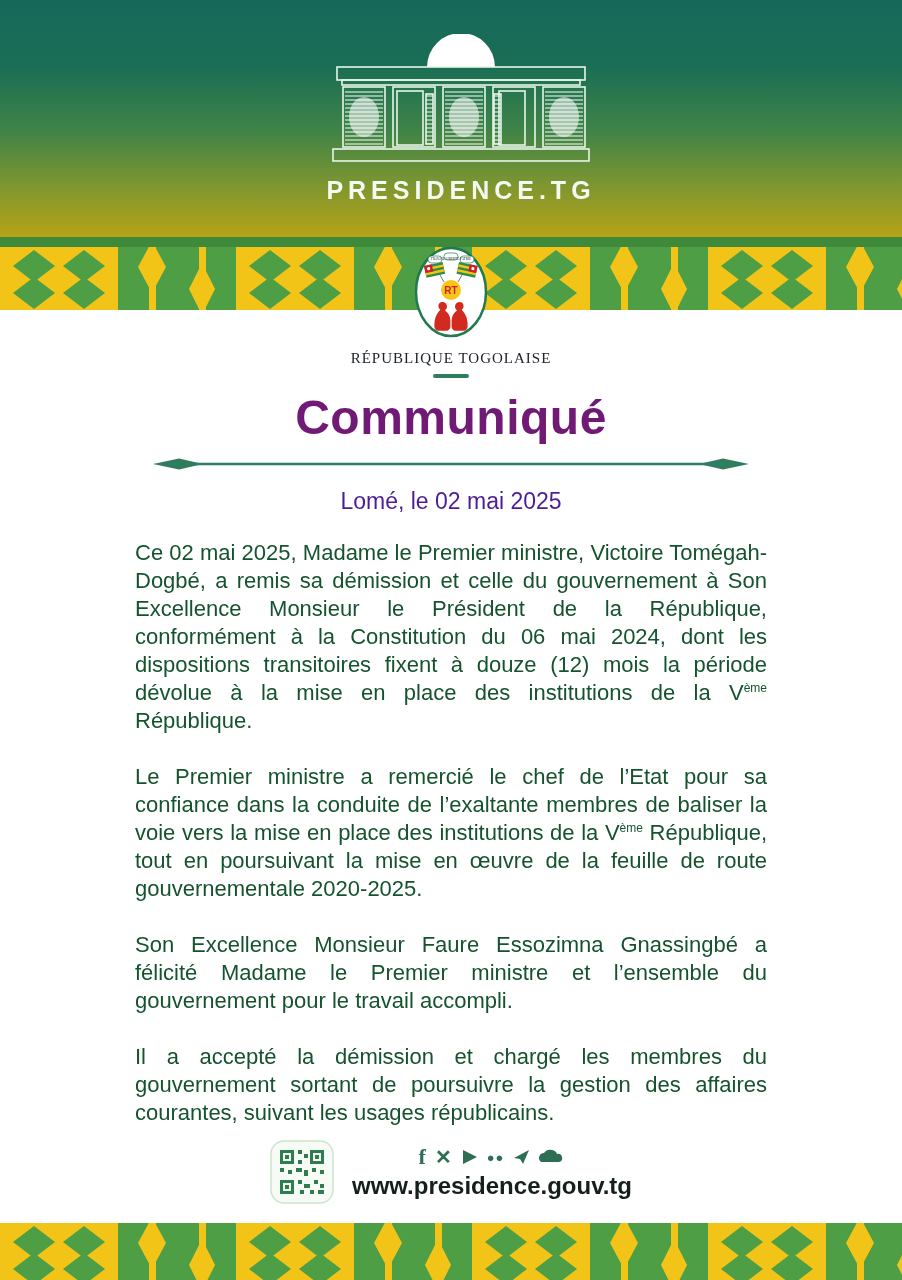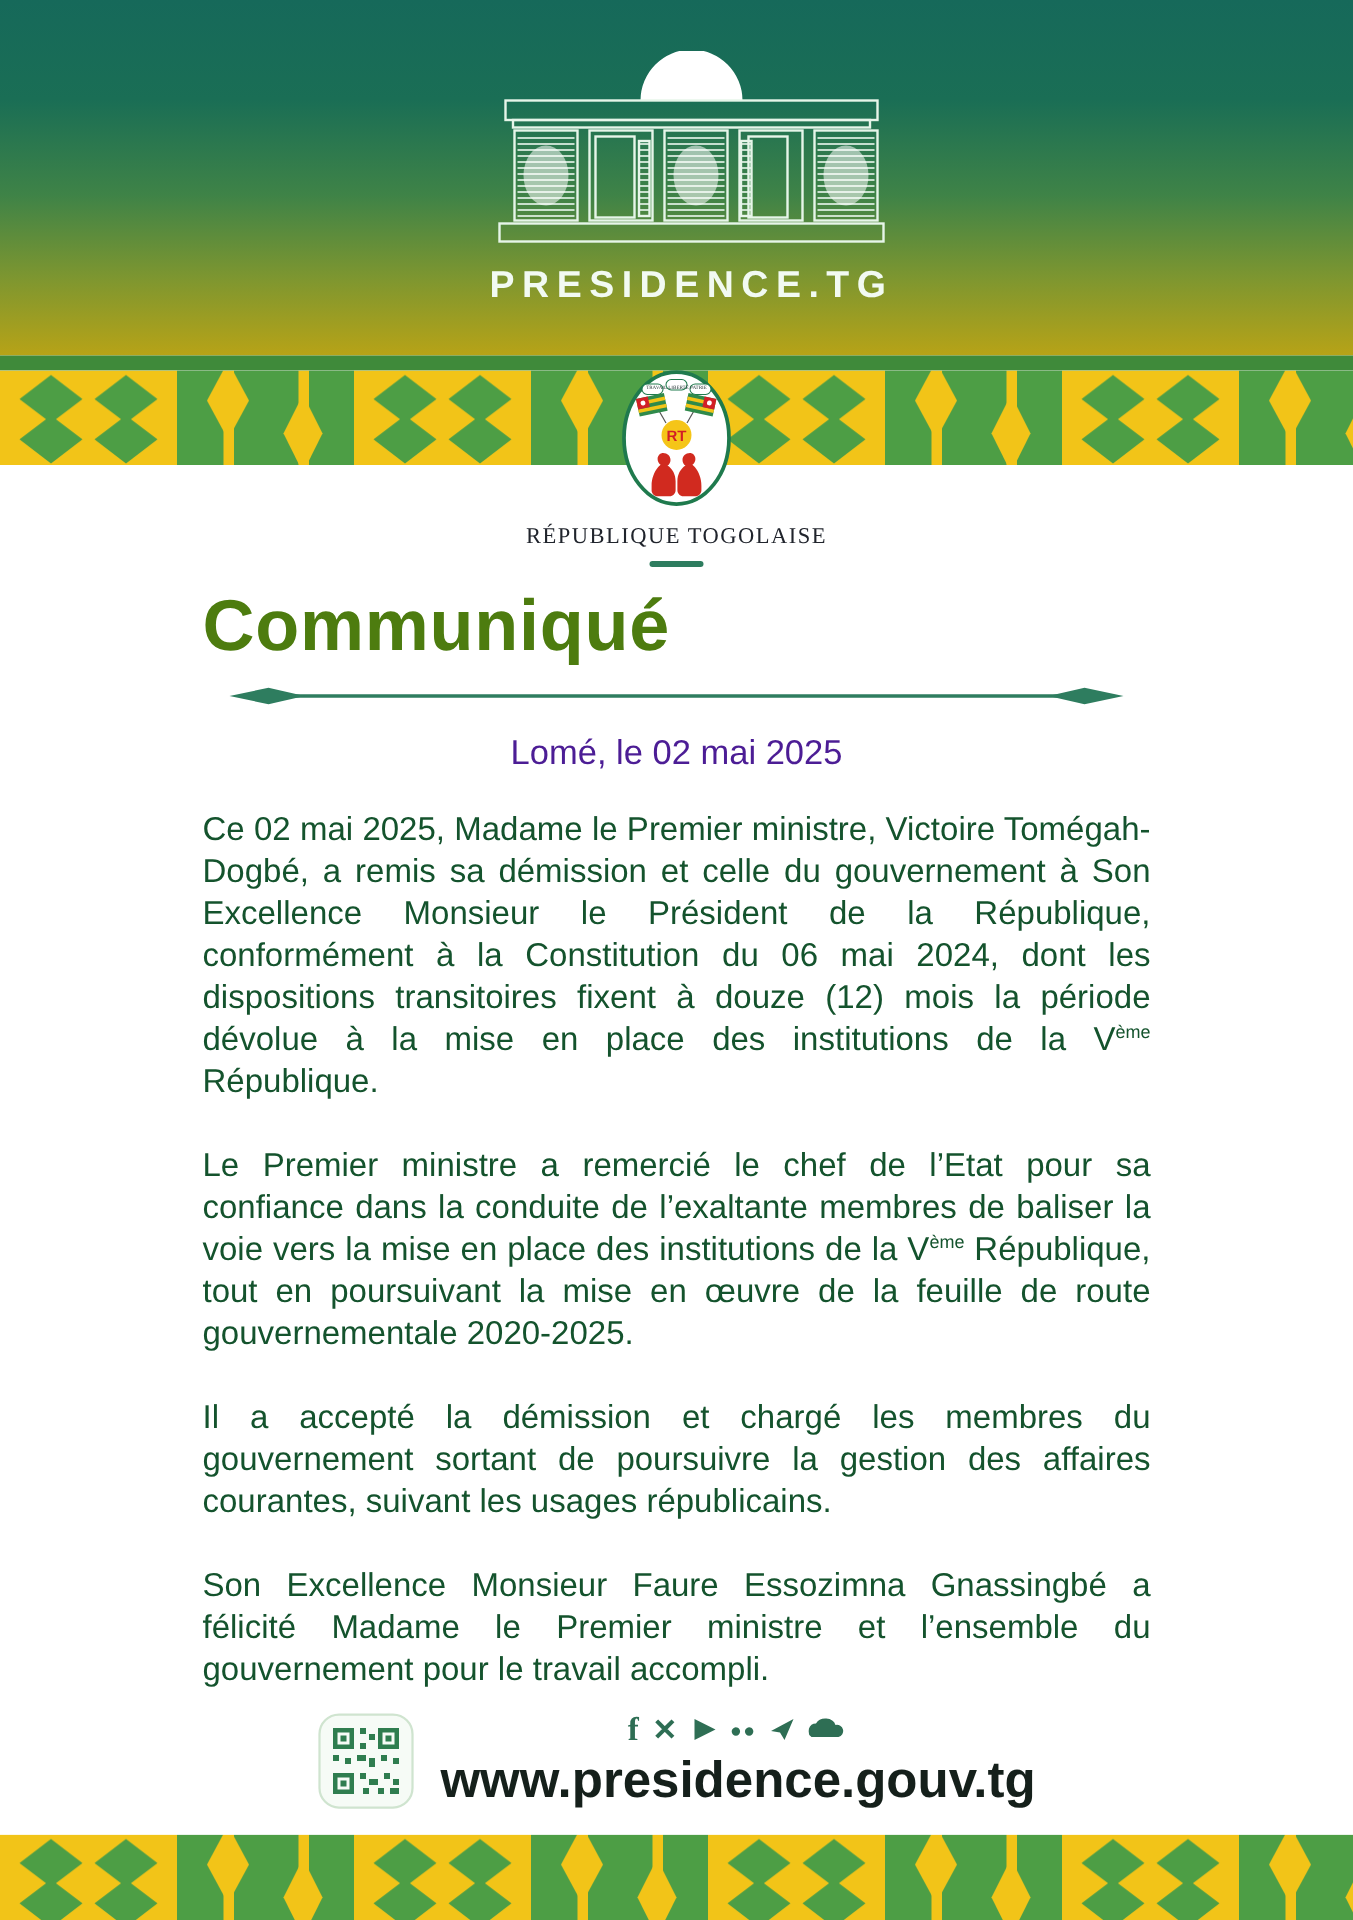--- a/index.html
+++ b/index.html
@@ -35,21 +35,21 @@
   }
   .republic{
     text-align:center; font-family:"Liberation Serif", serif; font-weight:normal;
     font-size:15px; letter-spacing:1px; color:#20242c; margin-top:0px;
   }
   .republic-rule{
     width:36px; height:4px; background:#2e7d5f; border-radius:2px; margin:7px auto 0 auto;
   }
   
   .doc-title{
-    font-size:48px; font-weight:800; color:#4d7c0f;
+    text-align:center; font-size:48px; font-weight:800; color:#701a75;
     letter-spacing:0.5px; margin-top:12px;
   }
   .divider{ display:block; margin:10px auto 0 auto; }
   .dateline{ text-align:center; font-size:23px; color:#4c1d95; margin-top:15px; }
   
   .body-text{ margin-top:24px; }
   .body-text p{
     font-size:22px; line-height:28px; color:#14532d;
     text-align:justify; text-justify:inter-word; margin-bottom:28px;
   }
@@ -59,21 +59,21 @@
     position:absolute; left:0; top:1140px; width:902px;
     display:flex; align-items:center; justify-content:center; gap:18px;
   }
   .footer-right{ display:flex; flex-direction:column; align-items:center; gap:2px; }
   .social-line{ display:flex; align-items:center; gap:9px; }
   .icon{ display:inline-flex; align-items:center; color:#2e6e54; }
   .icon-f{ font-weight:bold; font-size:22px; font-family:"Liberation Serif",serif; }
   .icon-x{ font-weight:bold; font-size:20px; }
   .dots{ font-size:13px; letter-spacing:1px; color:#2e6e54; }
   .handle{ font-size:25px; font-weight:600; color:#15201b; margin-left:8px; }
-  .website{ font-size:34px; font-weight:bold; color:#15201b; }
+  .website{ font-size:24px; font-weight:bold; color:#15201b; }
 </style>
 </head>
 <body>
 
 <div class="page">
 
   <div class="hero">
     <svg class="hero-logo" width="260" height="132" viewBox="0 0 260 132">
       <g stroke="#e6f5e9" stroke-width="1.6" fill="none">
 
@@ -190,22 +190,22 @@
       <line x1="14" y1="9" x2="586" y2="9" stroke="#2e7d5f" stroke-width="2.4"></line>
       <polygon points="2,9 28,3.5 52,9 28,14.5" fill="#2e7d5f"></polygon>
       <polygon points="598,9 572,3.5 548,9 572,14.5" fill="#2e7d5f"></polygon>
     </svg>
 
     <div class="dateline">Lomé, le 02 mai 2025</div>
 
     <div class="body-text">
         <p><span>Ce 02 mai 2025, Madame le Premier ministre, Victoire Tomégah-Dogbé, a remis sa démission et celle du gouvernement à Son Excellence Monsieur le Président de la République, conformément à la Constitution du 06 mai 2024, dont les dispositions transitoires fixent à douze (12) mois la période dévolue à la mise en place des institutions de la V</span><sup>ème</sup><span> République.</span></p>
         <p><span>Le Premier ministre a remercié le chef de l’Etat pour sa confiance dans la conduite de l’exaltante membres de baliser la voie vers la mise en place des institutions de la V</span><sup>ème</sup><span> République, tout en poursuivant la mise en œuvre de la feuille de route gouvernementale 2020-2025.</span></p>
+        <p><span>Son Excellence Monsieur Faure Essozimna Gnassingbé a félicité Madame le Premier ministre et l’ensemble du gouvernement pour le travail accompli.</span></p>
         <p><span>Il a accepté la démission et chargé les membres du gouvernement sortant de poursuivre la gestion des affaires courantes, suivant les usages républicains.</span></p>
-        <p><span>Son Excellence Monsieur Faure Essozimna Gnassingbé a félicité Madame le Premier ministre et l’ensemble du gouvernement pour le travail accompli.</span></p>
       </div>
   </div>
 
   <div class="footer">
     <svg width="64" height="64" viewBox="0 0 64 64">
       <rect x="1" y="1" width="62" height="62" rx="13" fill="#f6fbf6" stroke="#cfe4cf" stroke-width="1.5"></rect>
       <g fill="#2f7d4f">
         <rect x="10" y="10" width="14" height="14"></rect>
           <rect x="13" y="13" width="8" height="8" fill="#f6fbf6"></rect>
           <rect x="15" y="15" width="4" height="4"></rect>

